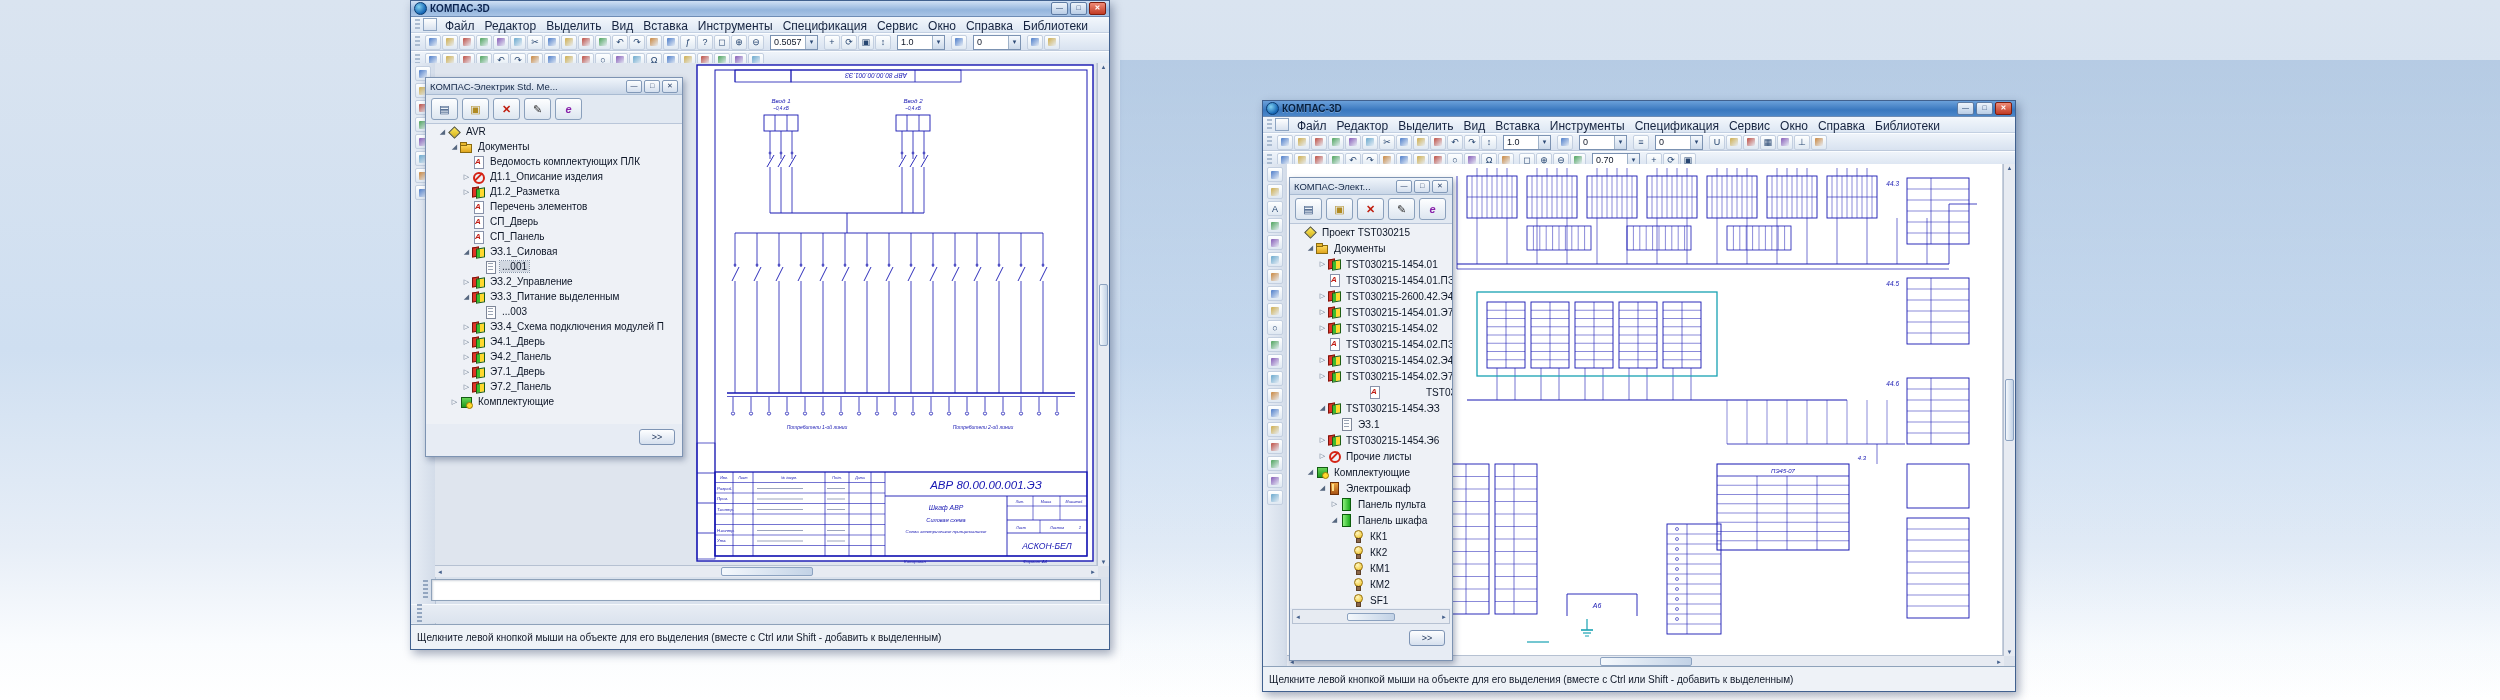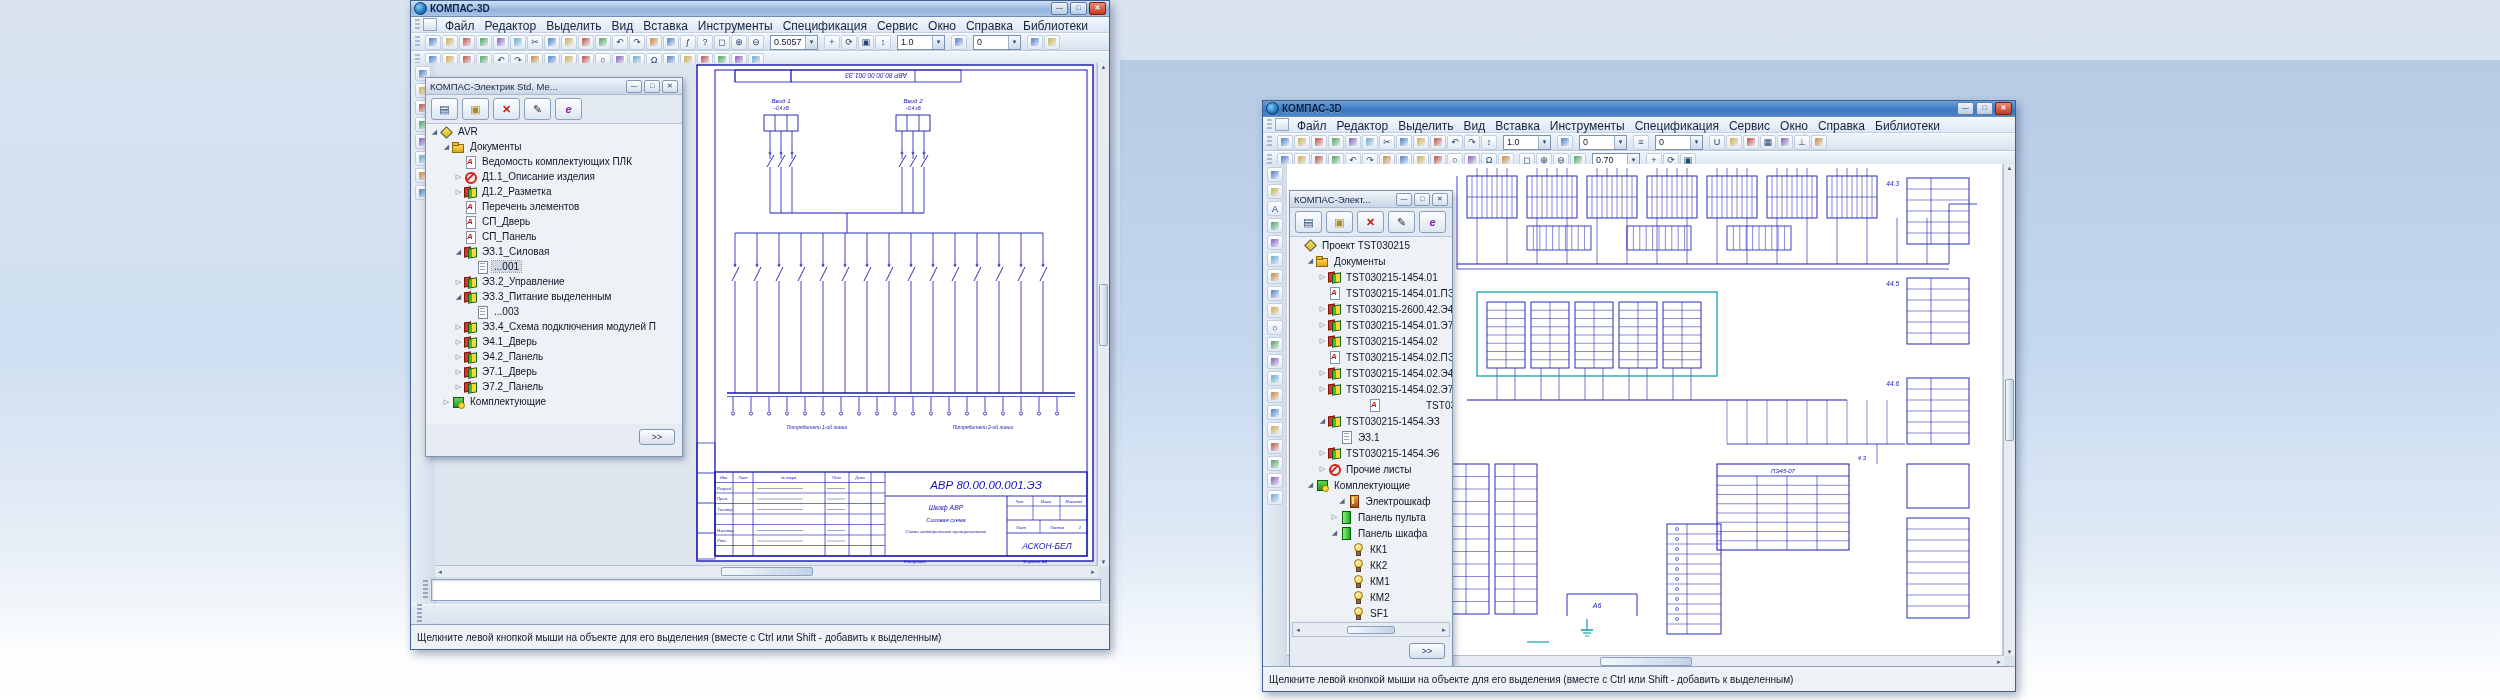--- a/index.html
+++ b/index.html
@@ -58,38 +58,38 @@
        display:flex;justify-content:space-between;align-items:center;}
   .sa{font-style:normal;font-size:6px;color:#44608c;padding:1px 2px;}
   .sth{background:linear-gradient(90deg,#f4f8fc,#c2d2e6);border:1px solid #8ca2c0;border-radius:2px;}
   .vscroll .sth{width:7px;height:60px;}
   .hscroll .sth{width:90px;height:7px;}
   .scorner{position:absolute;right:0;bottom:0;width:11px;height:11px;background:#dde3ec;}
 
   
   .palette{position:absolute;background:#e7ecf4;border:1px solid #7d93b2;box-shadow:2px 3px 6px rgba(20,40,80,.35);}
   .win-left .palette{left:14px;top:14px;width:256px;height:378px;}
-  .win-right .palette{left:26px;top:13px;width:162px;height:482px;margin-top:13px;}
+  .win-right .palette{left:26px;top:13px;width:162px;height:482px;}
   .ptitle{height:16px;display:flex;align-items:center;padding:0 4px;gap:2px;
        background:linear-gradient(#f0f5fb,#c9d6e7);border-bottom:1px solid #a9bbd2;}
   .ptitle .ptxt{flex:1;font-size:9.5px;color:#122646;white-space:nowrap;overflow:hidden;}
   .pwb{width:14px;height:11px;font-size:7px;line-height:10px;text-align:center;border:1px solid #8299b8;
        border-radius:2px;background:linear-gradient(#fdfeff,#d4dfee);color:#2b4268;}
   .ptools{display:flex;gap:4px;padding:3px 5px;border-bottom:1px solid #b9c6d9;background:#e2e9f2;}
   .pbtn{width:25px;height:20px;display:flex;align-items:center;justify-content:center;font-size:11px;
        border:1px solid #8aa0bc;border-radius:3px;background:linear-gradient(#fdfeff,#dde6f0);color:#2c4a78;}
   .pb-open-reference{color:#b08a20;}
   .pb-delete-object{color:#c01f10;font-weight:bold;}
   .pb-edit-object{color:#333;}
   .pb-export-ecad{color:#8922aa;font-weight:bold;font-style:italic;}
   .tree{overflow:hidden;background:#eef1f6;}
   .win-left .tree{height:300px;font-size:10px;}
   .win-right .tree{height:384px;font-size:10px;}
   .trow{display:flex;align-items:center;white-space:nowrap;}
-  .win-left .trow{height:15px;}
+  .win-left .trow{height:15px;margin-left:8px;}
   .win-right .trow{height:16px;}
   .trow.sel .tlabel{background:#d2d8e1;outline:1px dotted #8a97aa;}
   .texp{width:11px;flex:0 0 11px;text-align:center;font-size:7px;color:#55677f;}
   .tlabel{color:#0c1526;padding:0 2px;}
   .tic{width:13px;height:12px;flex:0 0 13px;margin-right:3px;position:relative;}
   .tic::before,.tic::after{content:"";position:absolute;}
   .tic-project::before{left:2px;top:2px;width:7px;height:7px;transform:rotate(45deg);
        background:linear-gradient(135deg,#ffe95a,#d2b11c);border:1px solid #4a4a2a;}
   .tic-folder::before{left:0;top:3px;width:10px;height:7px;background:linear-gradient(#ffd95a,#dfa51e);border:1px solid #8a6a10;}
   .tic-folder::after{left:0;top:1px;width:5px;height:2px;background:#e8b830;border:1px solid #8a6a10;}
@@ -1327,21 +1327,21 @@
             <div class="trow" style="padding-left: 27px;">
               <span class="texp">▷</span>
               <span class="tic tic-forbid"></span>
               <span class="tlabel">Прочие листы</span>
             </div>
             <div class="trow" style="padding-left: 15px;">
               <span class="texp">◢</span>
               <span class="tic tic-kit"></span>
               <span class="tlabel">Комплектующие</span>
             </div>
-            <div class="trow" style="padding-left: 27px; justify-content: center;">
+            <div class="trow" style="padding-left: 27px;">
               <span class="texp">◢</span>
               <span class="tic tic-cabinet"></span>
               <span class="tlabel">Электрошкаф</span>
             </div>
             <div class="trow" style="padding-left: 39px;">
               <span class="texp">▷</span>
               <span class="tic tic-panel"></span>
               <span class="tlabel">Панель пульта</span>
             </div>
             <div class="trow" style="padding-left: 39px;">

